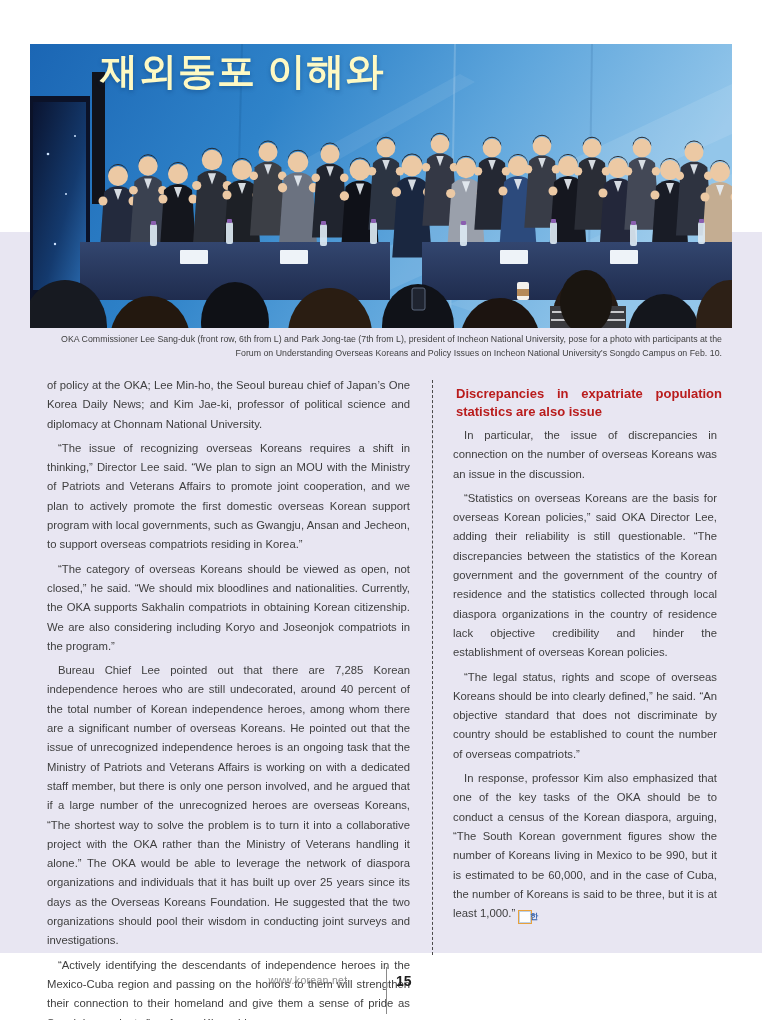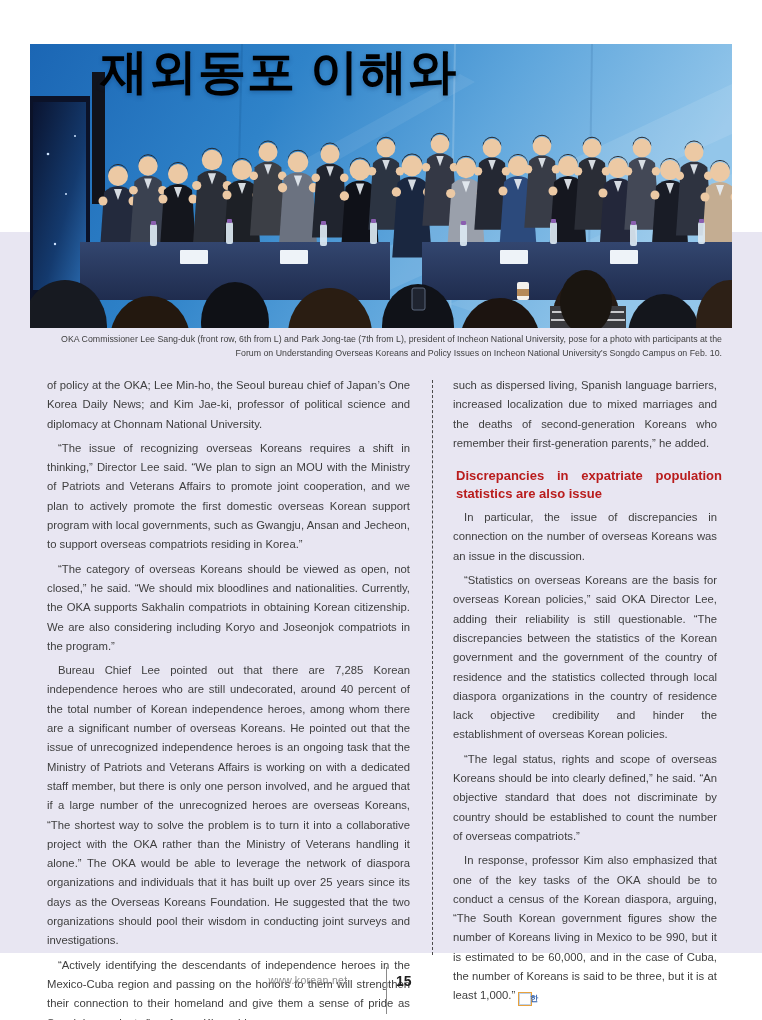--- a/index.html
+++ b/index.html
@@ -3,22 +3,22 @@
 <meta charset="utf-8">
 <style>
   html,body{margin:0;padding:0;}
   .page{position:relative;width:762px;height:1020px;background:#ffffff;overflow:hidden;
         font-family:"Liberation Sans",sans-serif;}
   .band{position:absolute;top:232px;left:0;width:762px;height:721px;background:#e8e6f2;}
 
   
   .photo{position:absolute;top:44px;left:30px;width:702px;height:284px;overflow:hidden;background:#2f83c9;}
   .photo svg{position:absolute;top:0;left:0;}
-  .banner-title{position:absolute;left:70px;top:4px;z-index:3;font-weight:800;color:#000000;
-                font-size:48px;line-height:47px;letter-spacing:1px;
+  .banner-title{position:absolute;left:70px;top:4px;z-index:3;font-weight:800;color:#fef9c3;
+                font-size:38px;line-height:47px;letter-spacing:1px;
                 text-shadow:0 2px 4px rgba(10,50,100,.35);white-space:nowrap;}
 
   
   .caption{position:absolute;top:333px;left:42px;width:680px;font-size:8.8px;line-height:13.5px;
            color:#3f3f3f;text-align:right;}
 
   
   .col-left{position:absolute;top:371px;left:42px;width:373px;}
   .col-right{position:absolute;top:371px;left:448px;width:274px;}
   .col-divider{position:absolute;top:380px;left:432px;height:575px;width:0;
@@ -173,21 +173,20 @@
     <p class="body ind">“The issue of recognizing overseas Koreans requires a shift in thinking,” Director Lee said. “We plan to sign an MOU with the Ministry of Patriots and Veterans Affairs to promote joint cooperation, and we plan to actively promote the first domestic overseas Korean support program with local governments, such as Gwangju, Ansan and Jecheon, to support overseas compatriots residing in Korea.”</p>
     <p class="body ind">“The category of overseas Koreans should be viewed as open, not closed,” he said. “We should mix bloodlines and nationalities. Currently, the OKA supports Sakhalin compatriots in obtaining Korean citizenship. We are also considering including Koryo and Joseonjok compatriots in the program.”</p>
     <p class="body ind">Bureau Chief Lee pointed out that there are 7,285 Korean independence heroes who are still undecorated, around 40 percent of the total number of Korean independence heroes, among whom there are a significant number of overseas Koreans. He pointed out that the issue of unrecognized independence heroes is an ongoing task that the Ministry of Patriots and Veterans Affairs is working on with a dedicated staff member, but there is only one person involved, and he argued that if a large number of the unrecognized heroes are overseas Koreans, “The shortest way to solve the problem is to turn it into a collaborative project with the OKA rather than the Ministry of Veterans handling it alone.” The OKA would be able to leverage the network of diaspora organizations and individuals that it has built up over 25 years since its days as the Overseas Koreans Foundation. He suggested that the two organizations should pool their wisdom in conducting joint surveys and investigations.</p>
     <p class="body ind">“Actively identifying the descendants of independence heroes in the Mexico-Cuba region and passing on the honors to them will strengthen their connection to their homeland and give them a sense of pride as Seoul descendants,” professor Kim said.</p>
     <p class="body ind">“For the descendants of Koreans in Cuba, special measures using local experts are needed to face the special circumstances of Mexico and Cuba,</p>
   </div>
 
   <div class="col-divider"></div>
 
   <div class="col-right">
-    <p class="body">such as dispersed living, Spanish language barriers, increased localization due to mixed marriages and the deaths of second-generation Koreans who remember their first-generation parents,” he added.</p>
     <h3 class="sec-heading">Discrepancies in expatriate population statistics are also issue</h3>
     <p class="body ind">In particular, the issue of discrepancies in connection on the number of overseas Koreans was an issue in the discussion.</p>
     <p class="body ind">“Statistics on overseas Koreans are the basis for overseas Korean policies,” said OKA Director Lee, adding their reliability is still questionable. “The discrepancies between the statistics of the Korean government and the government of the country of residence and the statistics collected through local diaspora organizations in the country of residence lack objective credibility and hinder the establishment of overseas Korean policies.</p>
     <p class="body ind">“The legal status, rights and scope of overseas Koreans should be into clearly defined,” he said. “An objective standard that does not discriminate by country should be established to count the number of overseas compatriots.”</p>
     <p class="body ind"><span>In response, professor Kim also emphasized that one of the key tasks of the OKA should be to conduct a census of the Korean diaspora, arguing, “The South Korean government figures show the number of Koreans living in Mexico to be 990, but it is estimated to be 60,000, and in the case of Cuba, the number of Koreans is said to be three, but it is at least 1,000.”</span><span class="endmark">한</span></p>
   </div>
 
   <div class="footer-site">www.korean.net</div>
   <div class="footer-line"></div>
   <div class="footer-page">15</div>

